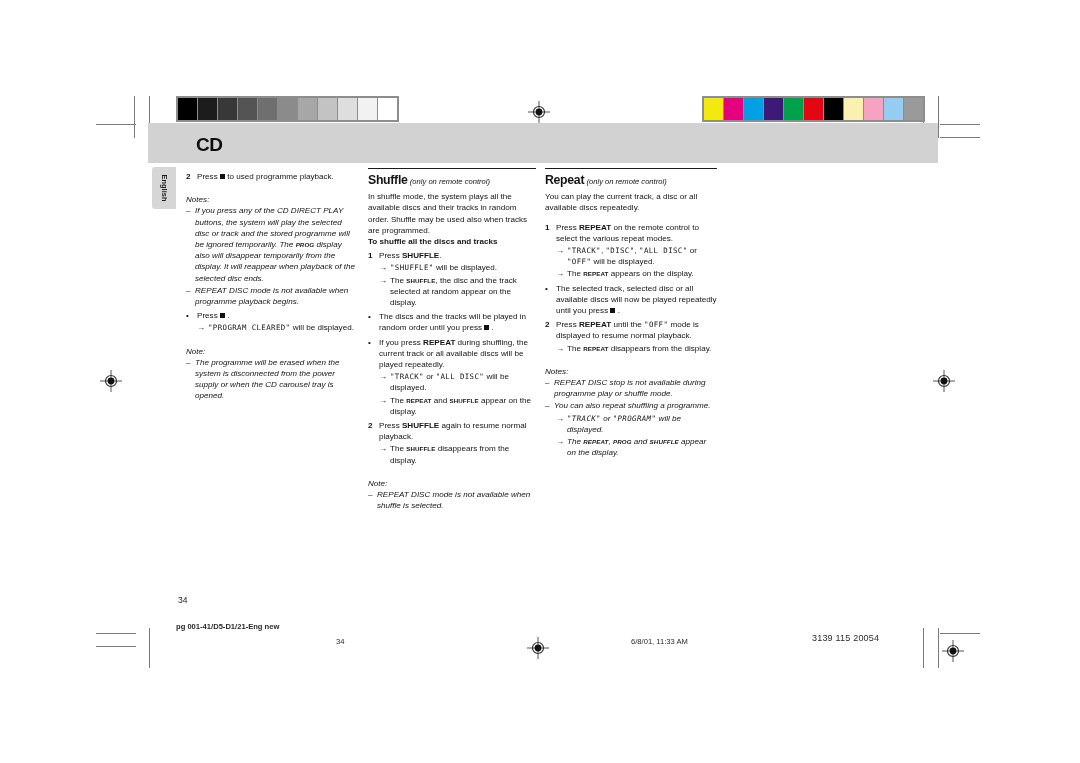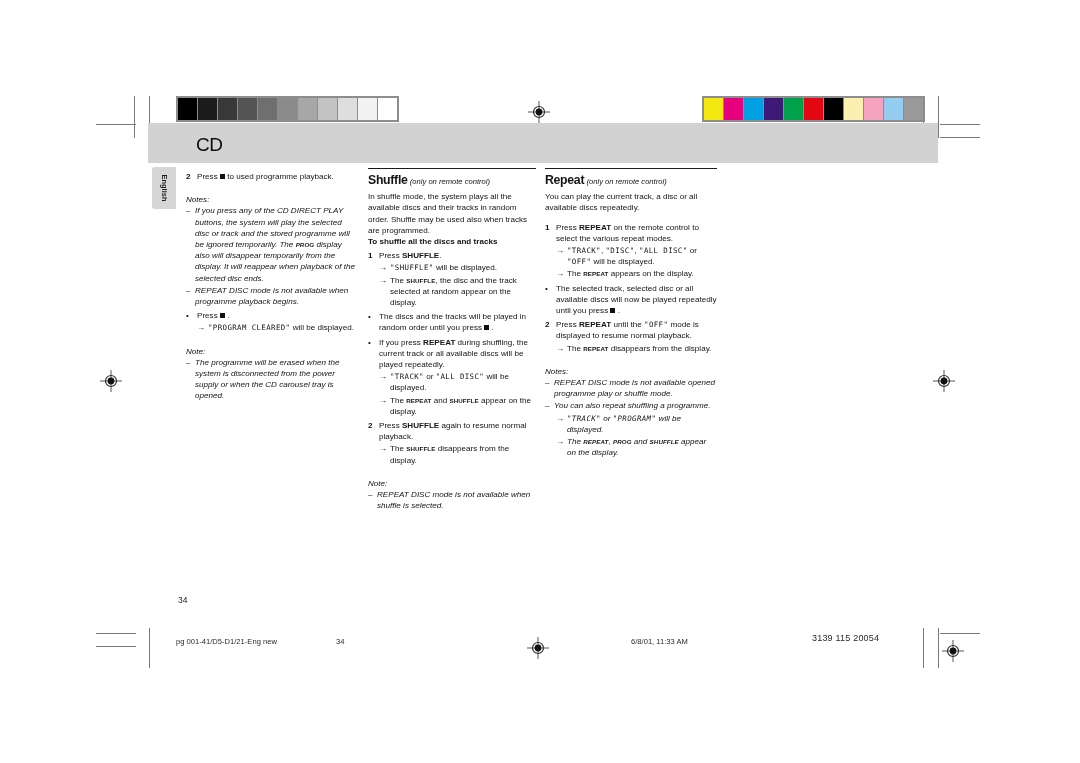--- a/index.html
+++ b/index.html
@@ -42,21 +42,21 @@
   .chapter-band {
     position: absolute;
     left: 148px; top: 123px;
     width: 790px; height: 40px;
     background: #d2d2d2;
   }
   .chapter-title {
     position: absolute;
     left: 196px; top: 134px;
     font-size: 19px;
-    font-weight: normal;
+    font-weight: bold;
     letter-spacing: -0.5px;
     color: #0d0d0d;
   }
 
   
   .lang-tab {
     position: absolute;
     left: 152px; top: 167px;
     width: 24px; height: 42px;
     background: #d6d6d6;
@@ -156,21 +156,21 @@
     color: #222;
   }
 
   
   .slug {
     position: absolute;
     font-size: 7.6px;
     color: #2a2a2a;
     white-space: nowrap;
   }
-  .slug.file  { left: 176px; top: 637px; }
+  .slug.file  { left: 176px; top: 622px; font-weight: bold; }
   .slug.pgno  { left: 336px; top: 637px; }
   .slug.date  { left: 631px; top: 637px; text-align: center; }
   .slug.code  { left: 812px; top: 633px; font-size: 9px; letter-spacing: 0.2px; }
 </style>
 </head>
 <body>
 
 <div class="page">
 
   <div class="crop v" style="left:134px; top:96px; height:42px;"></div>
@@ -482,21 +482,21 @@
         <span>The</span>
         <span class="sb">REPEAT</span>
         <span>disappears from the display.</span>
       </span>
     </div>
 
     <div class="notes-label">Notes:</div>
 
     <div class="dash tight">
       <span class="mk">–</span>
-      <span class="body ital">REPEAT DISC mode is not available opened programme play or shuffle mode.</span>
+      <span class="body ital">REPEAT DISC stop is not available during programme play or shuffle mode.</span>
     </div>
 
     <div class="dash">
       <span class="mk">–</span>
       <span class="body ital">You can also repeat shuffling a programme.</span>
     </div>
 
     <div class="arw">
       <span class="mk">→</span>
       <span class="body ital">

